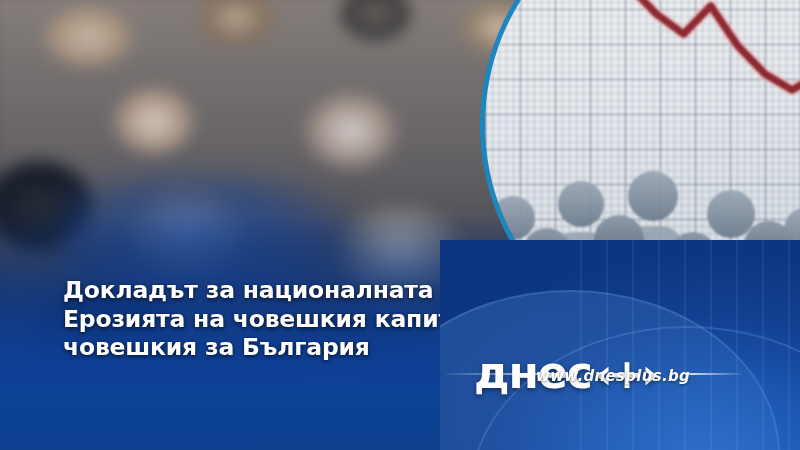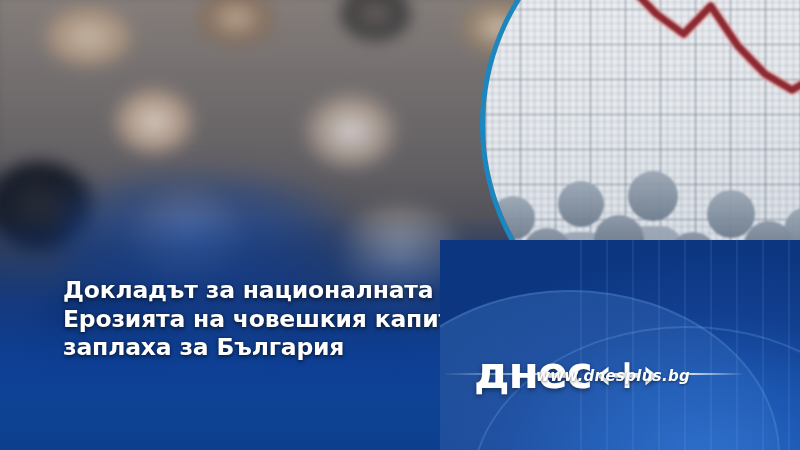--- a/index.html
+++ b/index.html
@@ -235,21 +235,21 @@
           <circle cx="408" cy="150" r="21"></circle>
             <rect x="383" y="175" width="52" height="25" rx="16"></rect>
         </g>
       </svg>
     </div>
   </div>
 
   <div class="headline">
     <div>Докладът за националната сигурност:</div>
     <div>Ерозията на човешкия капитал е системна</div>
-    <div>заплаха за България</div>
+    <div>човешкия за България</div>
   </div>
 
   <div class="logo-panel">
     <div class="lp-bg"></div>
     <div class="lp-swoosh"></div>
     <div class="lp-swoosh2"></div>
     <div class="lp-vstripes"></div>
 
     <div class="logo">
       <div class="logo-word">

